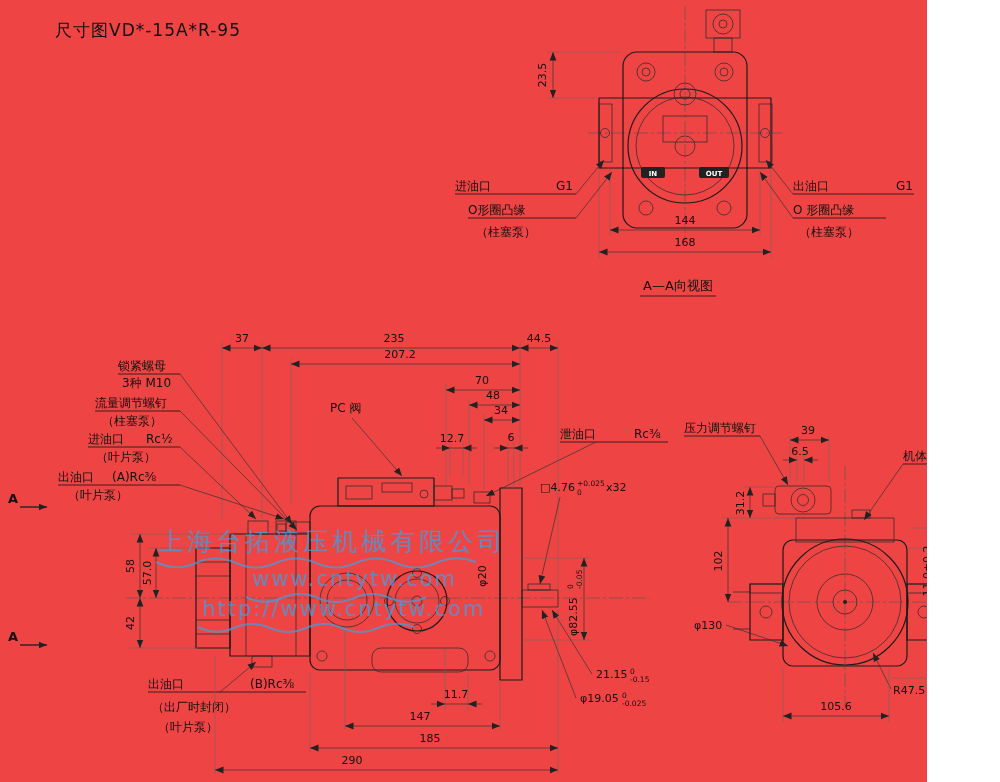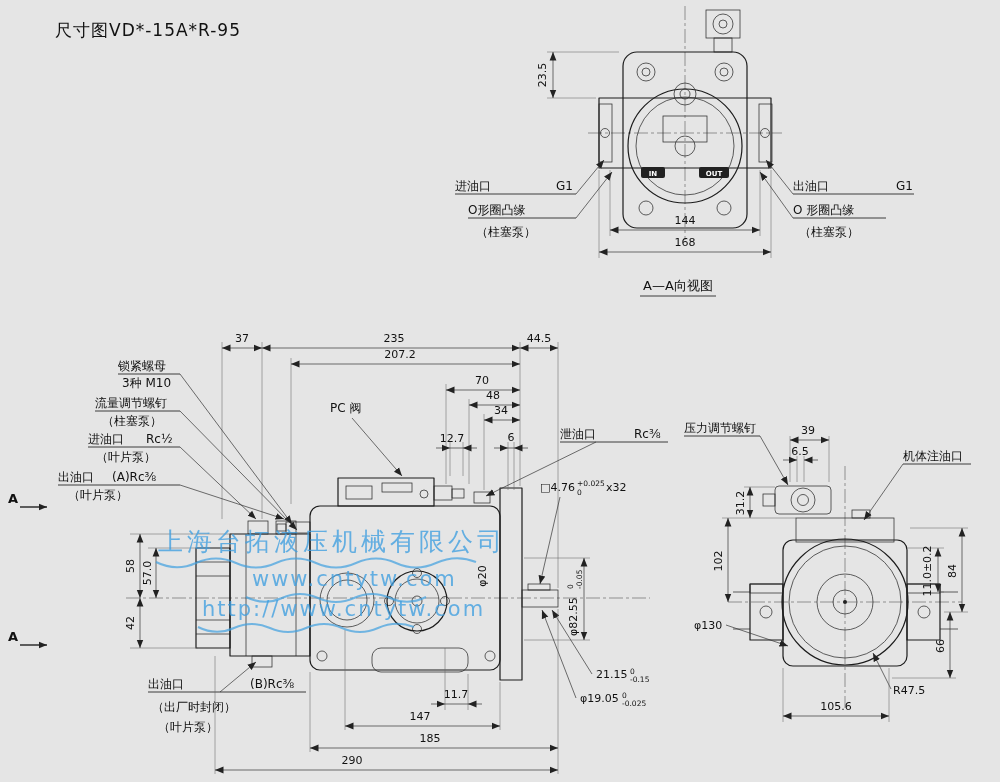--- a/index.html
+++ b/index.html
@@ -1,16 +1,16 @@
 <!DOCTYPE html>
 <html><head>
 <meta charset="utf-8">
 <style>
   html,body{margin:0;padding:0;background:#ffffff}
-  .page{position:relative;width:1000px;height:782px;background:#e5e5e5;overflow:hidden}
+  .page{position:relative;width:927px;height:782px;background:#ef4444;overflow:hidden}
   svg{display:block}
   .outline{fill:none;stroke:#1c1c1c;stroke-width:1.2;stroke-linejoin:round}
   .thin{fill:none;stroke:#2c2c2c;stroke-width:0.75}
   .dim{fill:none;stroke:#333;stroke-width:0.7}
   .ext{fill:none;stroke:#666;stroke-width:0.55}
   .cl{fill:none;stroke:#555;stroke-width:0.6;stroke-dasharray:14 3 3 3}
   .lead{fill:none;stroke:#333;stroke-width:0.7}
   .ul{stroke:#111;stroke-width:0.8}
   .dt{font:11px "DejaVu Sans","Liberation Sans",sans-serif;fill:#111}
   .cjk{font:12px "DejaVu Sans","Liberation Sans",sans-serif;fill:#111}

